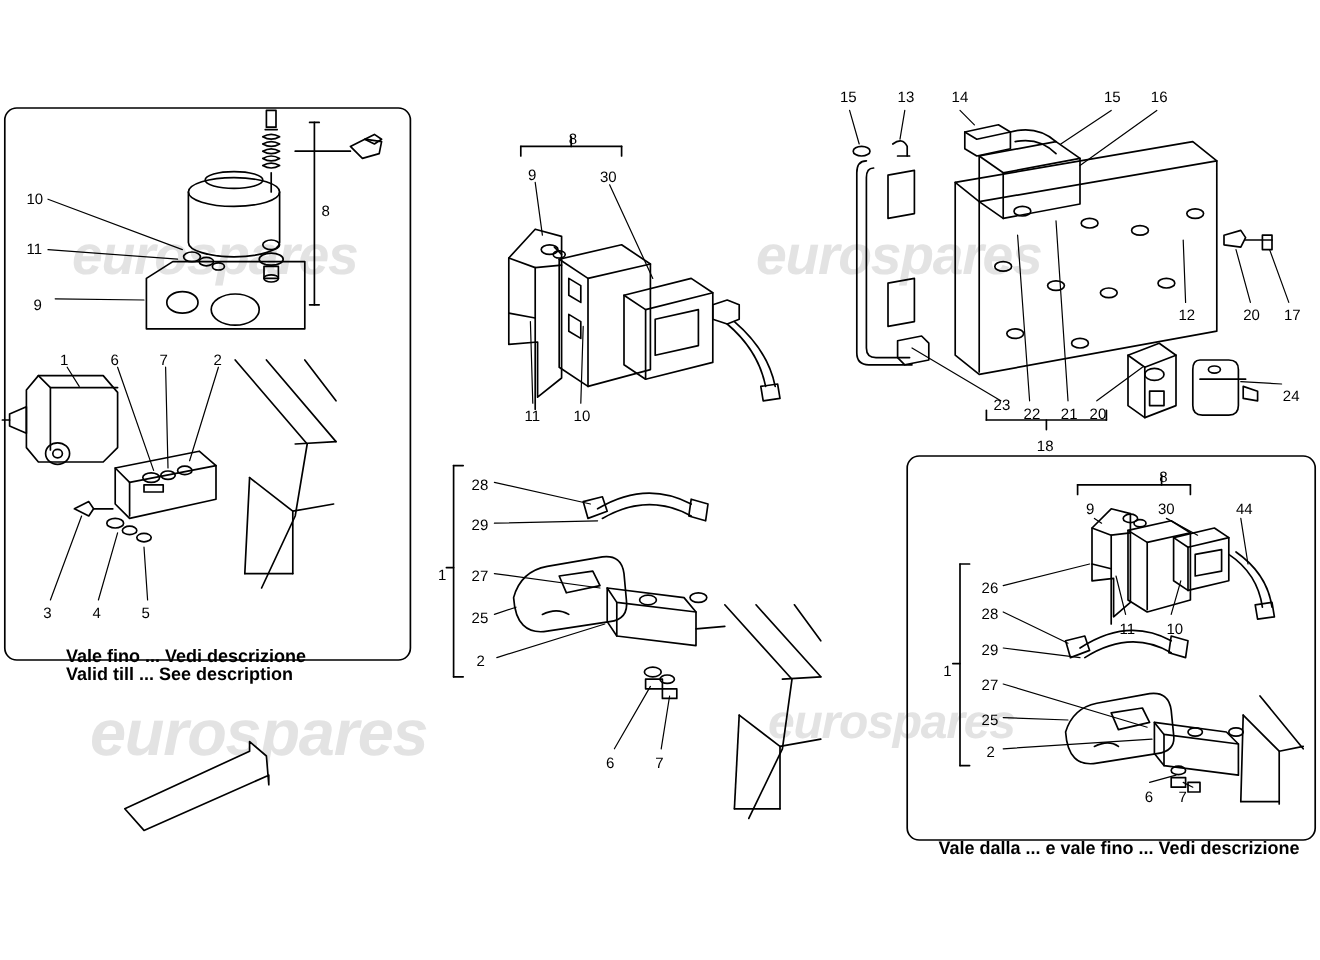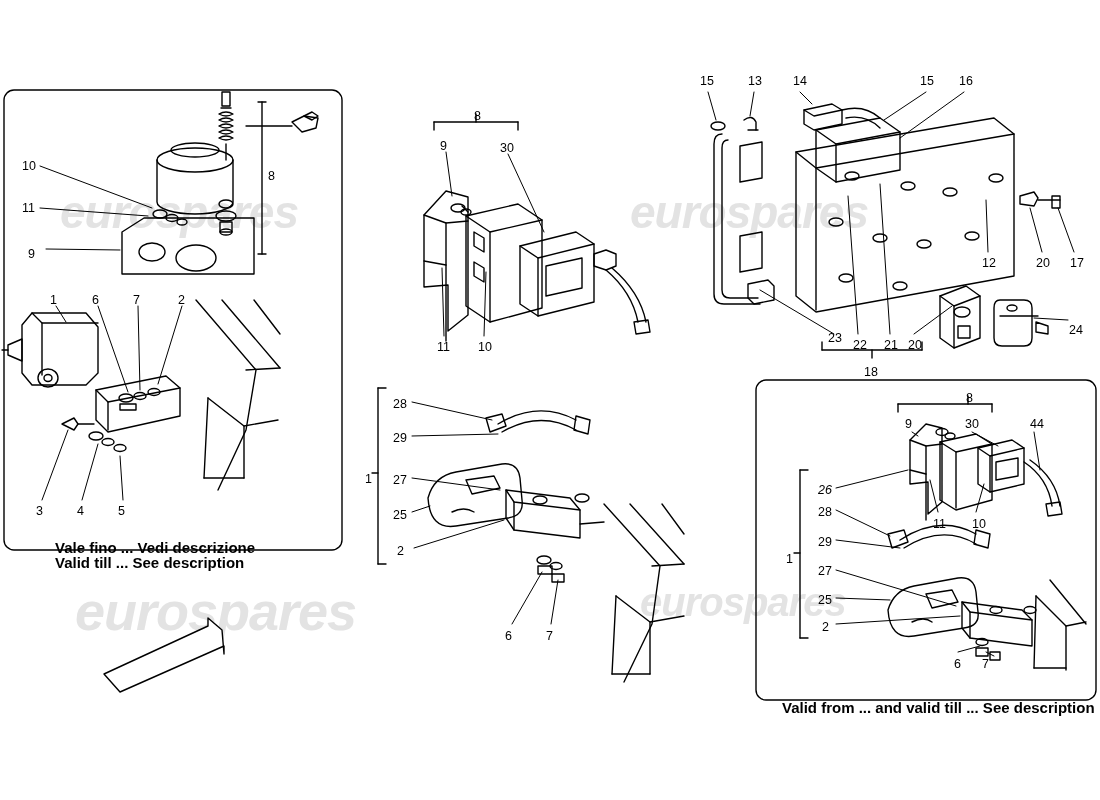--- a/index.html
+++ b/index.html
@@ -399,34 +399,34 @@
       <div class="lbl" style="left: 853px; top: 339px;">22</div>
       <div class="lbl" style="left: 884px; top: 339px;">21</div>
       <div class="lbl" style="left: 908px; top: 339px;">20</div>
       <div class="lbl" style="left: 864px; top: 366px;">18</div>
       <div class="lbl" style="left: 966px; top: 392px;">8</div>
       <div class="lbl" style="left: 905px; top: 418px;">9</div>
       <div class="lbl" style="left: 965px; top: 418px;">30</div>
       <div class="lbl" style="left: 1030px; top: 418px;">44</div>
       <div class="lbl" style="left: 933px; top: 518px;">11</div>
       <div class="lbl" style="left: 972px; top: 518px;">10</div>
-      <div class="lbl" style="left: 818px; top: 484px; font-style: italic;">26</div>
+      <div class="lbl" style="left: 818px; top: 484px;">26</div>
       <div class="lbl" style="left: 818px; top: 506px;">28</div>
       <div class="lbl" style="left: 818px; top: 536px;">29</div>
       <div class="lbl" style="left: 818px; top: 565px;">27</div>
       <div class="lbl" style="left: 818px; top: 594px;">25</div>
       <div class="lbl" style="left: 822px; top: 621px;">2</div>
       <div class="lbl" style="left: 786px; top: 553px;">1</div>
       <div class="lbl" style="left: 954px; top: 658px;">6</div>
       <div class="lbl" style="left: 982px; top: 658px;">7</div>
     </div>
 
   <div id="captions">
       <div class="cap" style="left: 55px; top: 540px;">
         <div>Vale fino ...   Vedi descrizione</div>
         <div>Valid till ...   See description</div>
       </div>
       <div class="cap" style="left: 782px; top: 700px;">
-        <div>Valid from ... and valid till ... See description</div>
+        <div>Vale dalla ... e vale fino ... Vedi descrizione</div>
       </div>
     </div>
 
 </div>
 
 </body></html>

